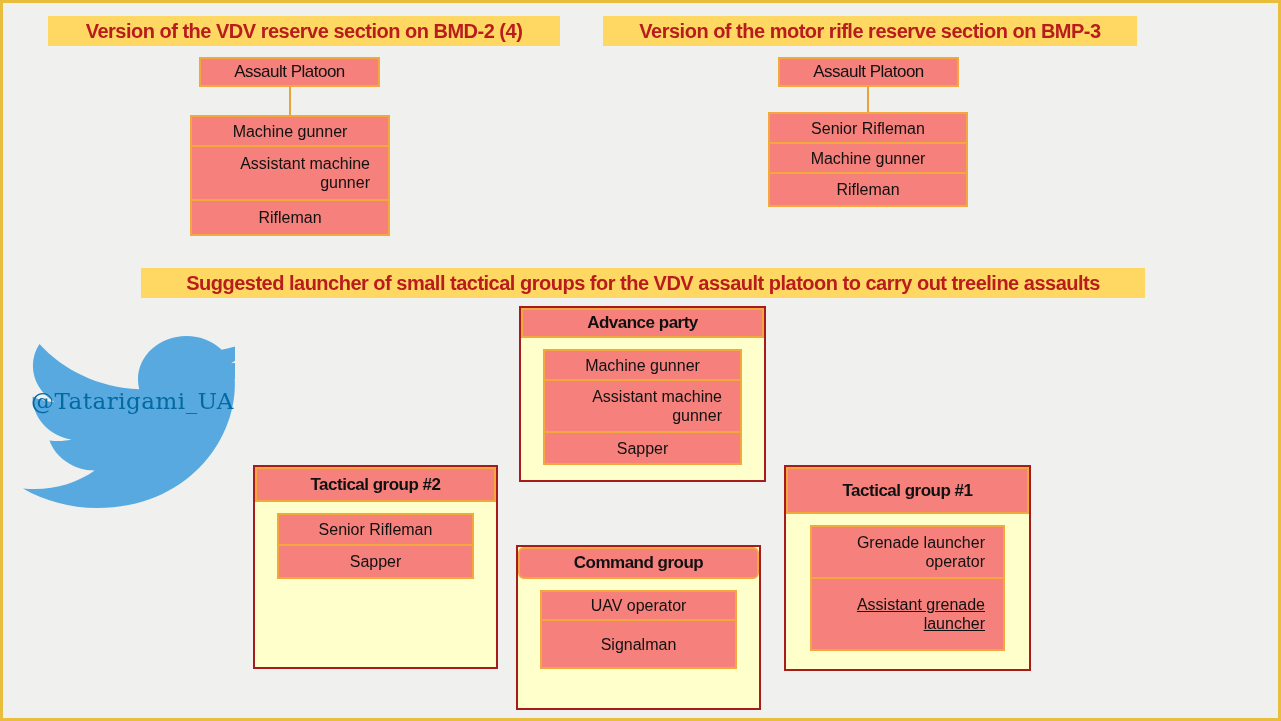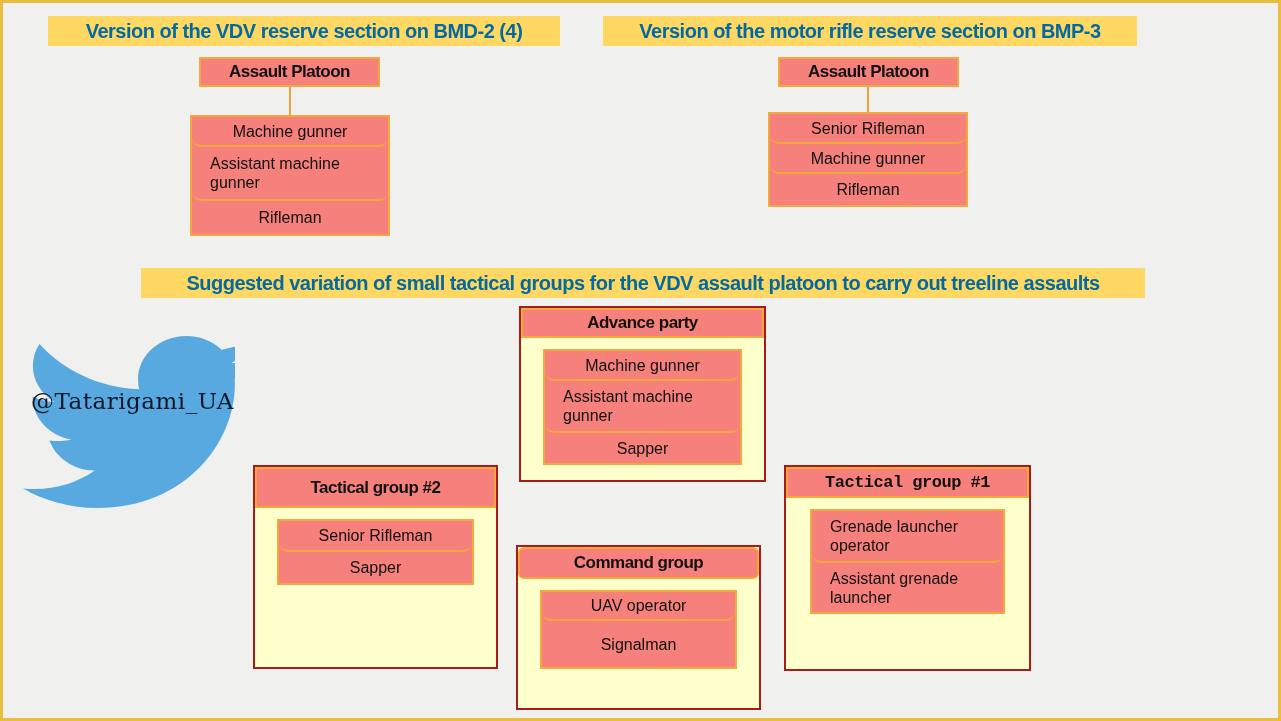--- a/index.html
+++ b/index.html
@@ -10,35 +10,35 @@
     background: #F0F0EE;
     border: 3px solid #E9BE3D;
     box-sizing: border-box;
     font-family: "Liberation Sans", sans-serif;
     color: #111;
     overflow: hidden;
   }
   .title-bar {
     position: absolute;
     background: #FFD863;
-    color: #0369a1;
+    color: #b91c1c;
     font-weight: bold;
     font-size: 20px;
     text-align: center;
     letter-spacing: -0.5px;
     display: flex;
     align-items: center;
     justify-content: center;
     box-sizing: border-box;
   }
   .org-header {
     position: absolute;
     background: #F5807C;
     border: 2px solid #F2A83C;
-    font-weight: bold;
+    font-weight: normal;
     font-size: 17px;
     letter-spacing: -0.5px;
     display: flex;
     align-items: center;
     justify-content: center;
     box-sizing: border-box;
     text-align: center;
   }
   .connector {
     position: absolute;
@@ -50,27 +50,26 @@
     background: #F5807C;
     border: 2px solid #F2A83C;
     box-sizing: border-box;
     display: flex;
     flex-direction: column;
   }
   .row {
     display: flex;
     align-items: center;
     justify-content: center;
-    text-align: left;
+    text-align: right;
     font-size: 16px;
     line-height: 19px;
     padding: 0 18px;
     border-bottom: 2px solid #F2A83C;
     box-sizing: border-box;
-    border-radius: 9px;
   }
   .row:last-child { border-bottom: none; }
   .group-box {
     position: absolute;
     background: #FFFFCC;
     border: 2px solid #A61C1C;
     box-sizing: border-box;
   }
   .group-header {
     background: #F5807C;
@@ -99,21 +98,21 @@
     width: 215px;
     height: 175px;
   }
   .watermark svg { position: absolute; left: 0; top: 0; }
   .handle {
     position: absolute;
     left: 8px;
     top: 52px;
     font-family: "DejaVu Serif", serif;
     font-size: 23px;
-    color: #0f172a;
+    color: #0369a1;
     letter-spacing: 0.5px;
     white-space: nowrap;
   }
 </style>
 </head>
 <body>
 
 <div class="canvas">
 
   <div class="title-bar" style="left:45px; top:13px; width:512px; height:30px;">Version of the VDV reserve section on BMD-2 (4)</div>
@@ -128,52 +127,52 @@
   </div>
 
   <div class="org-header" style="left:775px; top:54px; width:181px; height:30px;">Assault Platoon</div>
   <div class="connector" style="left:864px; top:84px; height:25px;"></div>
   <div class="stack" style="left:765px; top:109px; width:200px;">
     <div class="row" style="height:30px;">Senior Rifleman</div>
     <div class="row" style="height:30px;">Machine gunner</div>
     <div class="row" style="height:31px;">Rifleman</div>
   </div>
 
-  <div class="title-bar" style="left:138px; top:265px; width:1004px; height:30px;">Suggested variation of small tactical groups for the VDV assault platoon to carry out treeline assaults</div>
+  <div class="title-bar" style="left:138px; top:265px; width:1004px; height:30px;">Suggested launcher of small tactical groups for the VDV assault platoon to carry out treeline assaults</div>
 
   <div class="group-box" style="left:516px; top:303px; width:247px; height:176px;">
     <div class="group-header" style="height:30px;">Advance party</div>
     <div class="group-stack" style="margin:11px 22px 0 22px;">
       <div class="row" style="height:30px;">Machine gunner</div>
       <div class="row" style="height:52px;">Assistant machine gunner</div>
       <div class="row" style="height:30px;">Sapper</div>
     </div>
   </div>
 
   <div class="group-box" style="left:250px; top:462px; width:245px; height:204px;">
-    <div class="group-header" style="height:41px;">Tactical group #2</div>
+    <div class="group-header" style="height:35px;">Tactical group #2</div>
     <div class="group-stack" style="margin:11px 22px 0 22px;">
       <div class="row" style="height:31px;">Senior Rifleman</div>
       <div class="row" style="height:31px;">Sapper</div>
     </div>
   </div>
 
   <div class="group-box" style="left:513px; top:542px; width:245px; height:165px;">
     <div class="group-header" style="height:32px;border-radius:6px;">Command group</div>
     <div class="group-stack" style="margin:11px 22px 0 22px;">
       <div class="row" style="height:29px;">UAV operator</div>
       <div class="row" style="height:46px;">Signalman</div>
     </div>
   </div>
 
   <div class="group-box" style="left:781px; top:462px; width:247px; height:206px;">
-    <div class="group-header" style="height:31px;font-family:Liberation Mono, monospace;">Tactical group #1</div>
+    <div class="group-header" style="height:47px;">Tactical group #1</div>
     <div class="group-stack" style="margin:11px 24px 0 24px;">
       <div class="row" style="height:52px;">Grenade launcher operator</div>
-      <div class="row" style="height:49px;">Assistant grenade launcher</div>
+      <div class="row" style="height:70px;text-decoration:underline;">Assistant grenade launcher</div>
     </div>
   </div>
 
   <div class="watermark">
     <svg width="212" height="172" viewBox="0 48 460 416" preserveAspectRatio="none" aria-hidden="true">
       <path fill="#58A9E0" d="M459.37 151.716c.325 4.548.325 9.097.325 13.645 0 138.72-105.583 298.558-298.558 298.558-59.452 0-114.68-17.219-161.137-47.106 8.447.974 16.568 1.299 25.34 1.299 49.055 0 94.213-16.568 130.274-44.832-46.132-.975-84.792-31.188-98.112-72.772 6.498.974 12.995 1.624 19.818 1.624 9.421 0 18.843-1.3 27.614-3.573-48.081-9.747-84.143-51.98-84.143-102.985v-1.299c13.969 7.797 30.214 12.67 47.431 13.319-28.264-18.843-46.781-51.005-46.781-87.391 0-19.492 5.197-37.36 14.294-52.954 51.655 63.675 129.3 105.258 216.365 109.807-1.624-7.797-2.599-15.918-2.599-24.04 0-57.828 46.782-104.934 104.934-104.934 30.213 0 57.502 12.67 76.67 33.137 23.715-4.548 46.456-13.32 66.599-25.34-7.798 24.366-24.366 44.833-46.132 57.827 21.117-2.273 41.584-8.122 60.426-16.243-14.292 20.791-32.161 39.308-52.628 54.259z"></path>
     </svg>
     <div class="handle">@Tatarigami_UA</div>
   </div>
 

